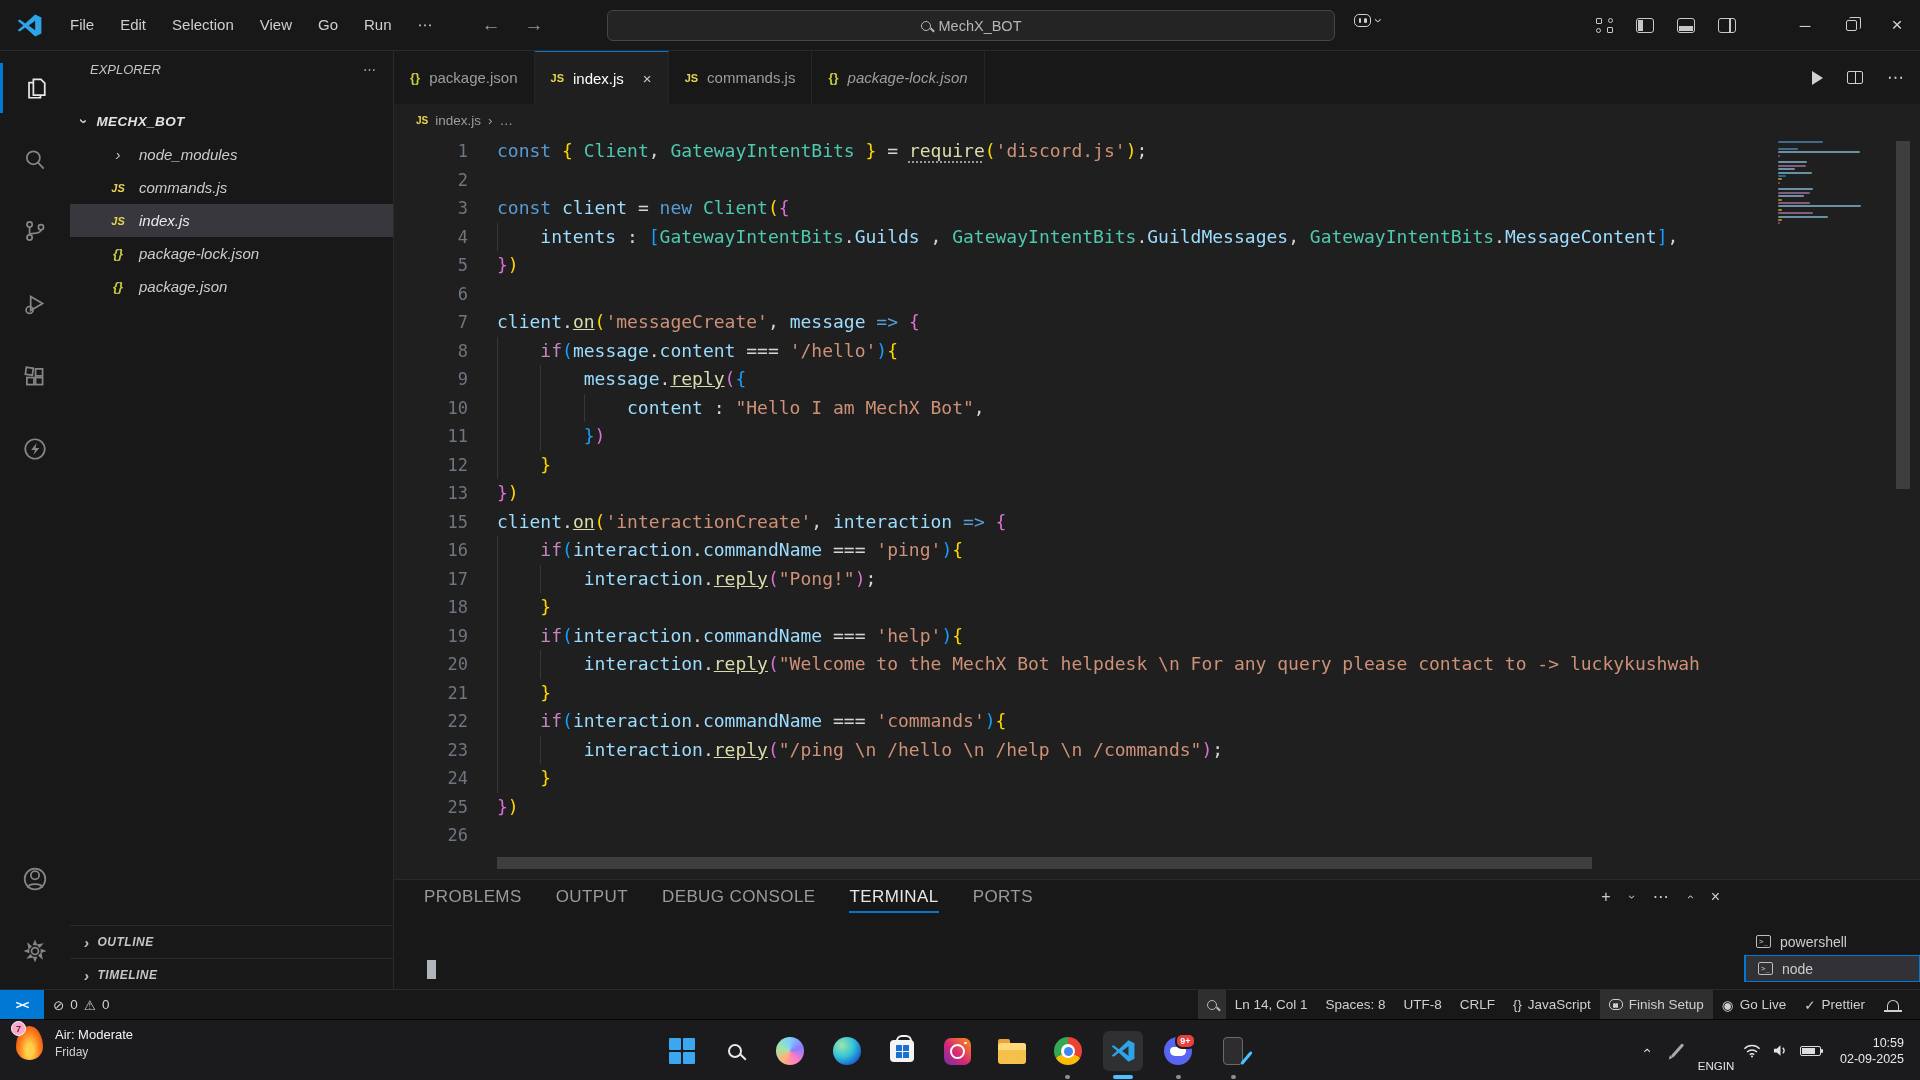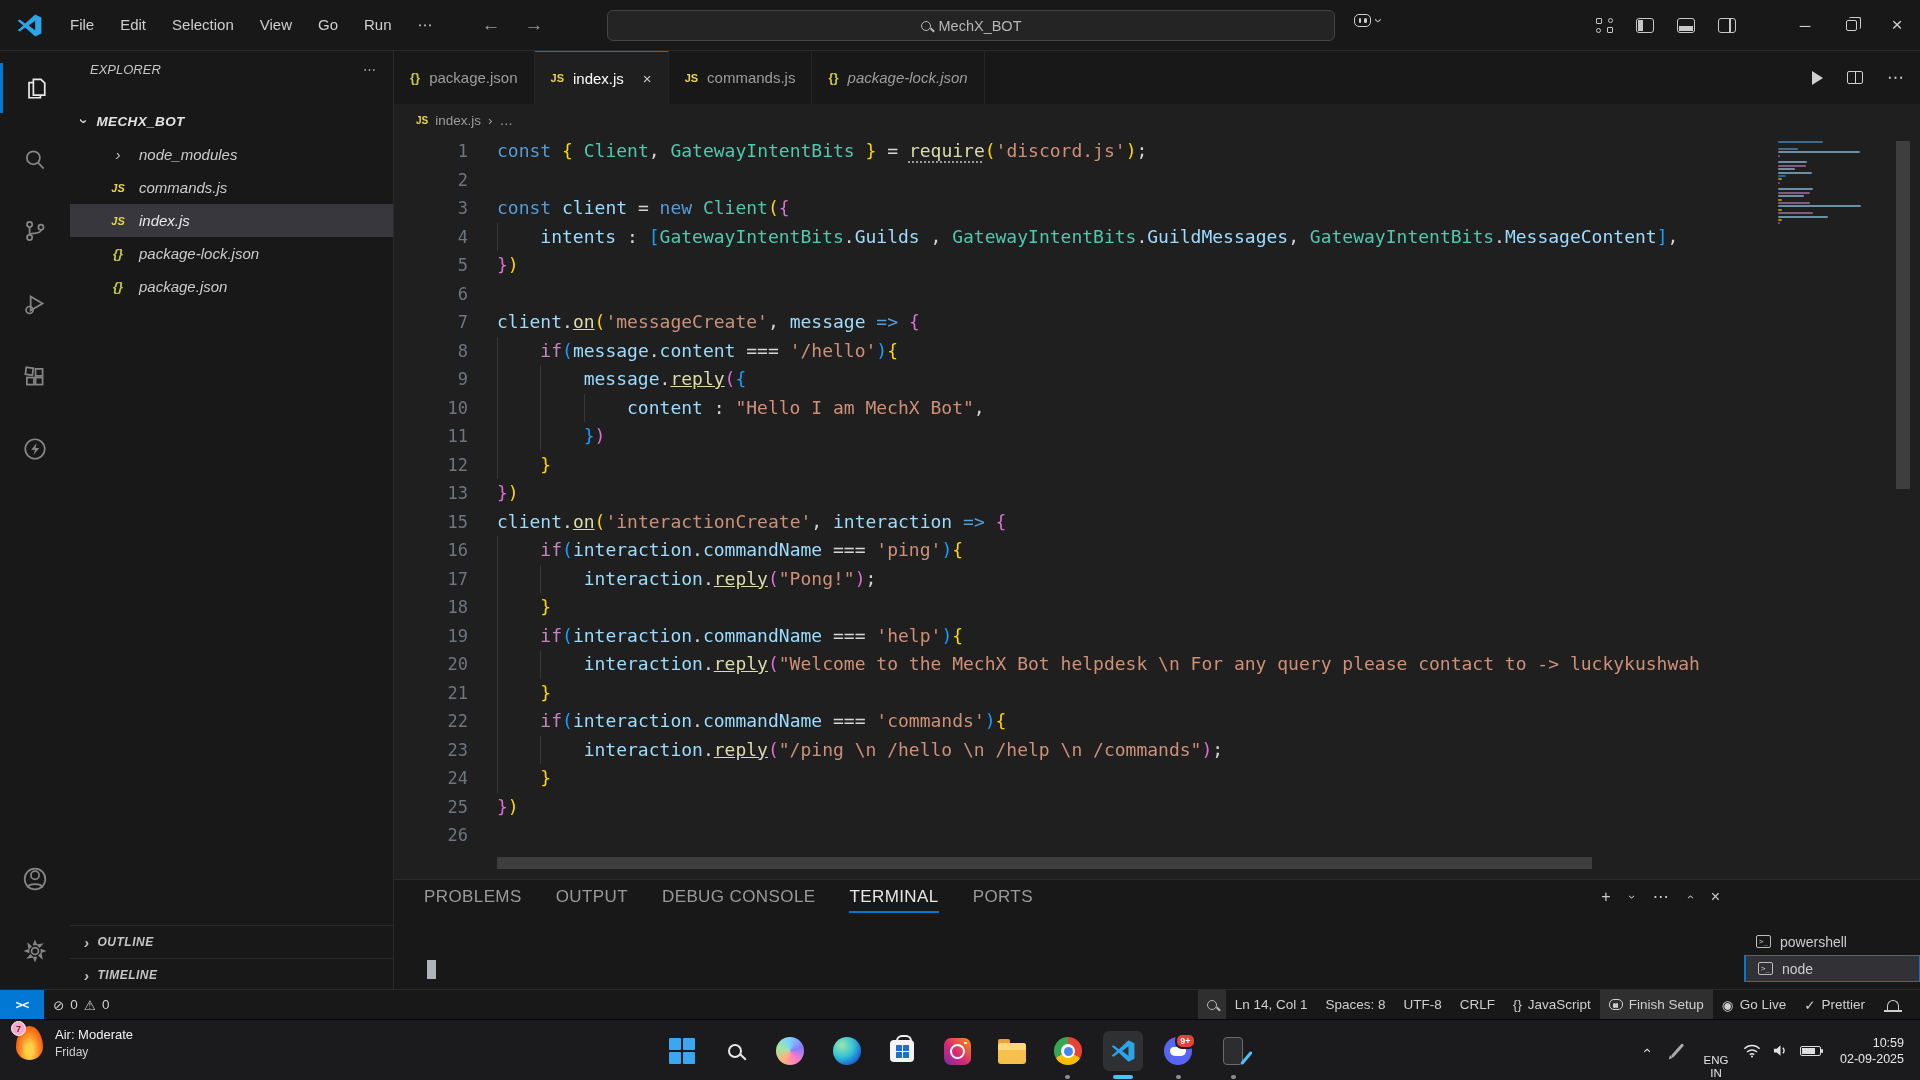--- a/index.html
+++ b/index.html
@@ -135,21 +135,21 @@
   .chrome::before{content:'';position:absolute;left:7px;top:7px;width:14px;height:14px;background:#fff;border-radius:50%;}
   .chrome::after{content:'';position:absolute;left:9.5px;top:9.5px;width:9px;height:9px;background:#4285f4;border-radius:50%;}
   .codebox{width:40px;height:40px;background:#2f3032;border-radius:6px;display:flex;align-items:center;justify-content:center;}
   .discord{width:28px;height:28px;border-radius:50%;background:#5865f2;position:relative;display:flex;align-items:center;justify-content:center;}
   .discord i{width:16px;height:9px;background:#fff;border-radius:5px 5px 6px 6px;}
   .dbadge{position:absolute;right:-4px;top:-4px;background:#e8413c;color:#fff;font-size:9px;font-weight:bold;border-radius:7px;padding:1px 3.5px;border:2px solid #1b1b1d;}
   .phone{width:20px;height:28px;background:#2d2d30;border:1.5px solid #6a6a6a;border-radius:4px;position:relative;}
   .phone::after{content:'';position:absolute;right:-6px;bottom:-2px;width:3px;height:16px;background:#4cc2ff;border-radius:2px;transform:rotate(40deg);}
   .tray{position:absolute;right:0;top:0;height:61px;display:flex;align-items:center;}
   .tray .titem{display:flex;align-items:center;justify-content:center;color:#e3e3e3;}
-  .lang{display:flex;flex-direction:column;align-items:center;font-size:11.5px;line-height:13px;color:#e3e3e3;margin-top:32px;}
+  .lang{display:flex;flex-direction:row;align-items:center;font-size:11.5px;line-height:13px;color:#e3e3e3;margin-top:32px;}
   .battery{width:21px;height:10px;border:1.2px solid #ddd;border-radius:2px;position:relative;}
   .battery::before{content:'';position:absolute;left:1px;top:1px;bottom:1px;width:13px;background:#ddd;}
   .battery::after{content:'';position:absolute;right:-3.5px;top:2.5px;width:2px;height:4px;background:#ddd;border-radius:1px;}
   .clock{display:flex;flex-direction:column;align-items:flex-end;font-size:12.5px;line-height:16px;color:#e8e8e8;margin:0 16px 0 14px;}
   .pen{width:3px;height:17px;background:#a9a9a9;border-radius:1.5px;transform:rotate(42deg);position:relative;}
   .pen::after{content:'';position:absolute;bottom:-4px;left:-1px;border-left:2.5px solid transparent;border-right:2.5px solid transparent;border-top:4.5px solid #a9a9a9;}
 </style>
 </head>
 <body>
 

